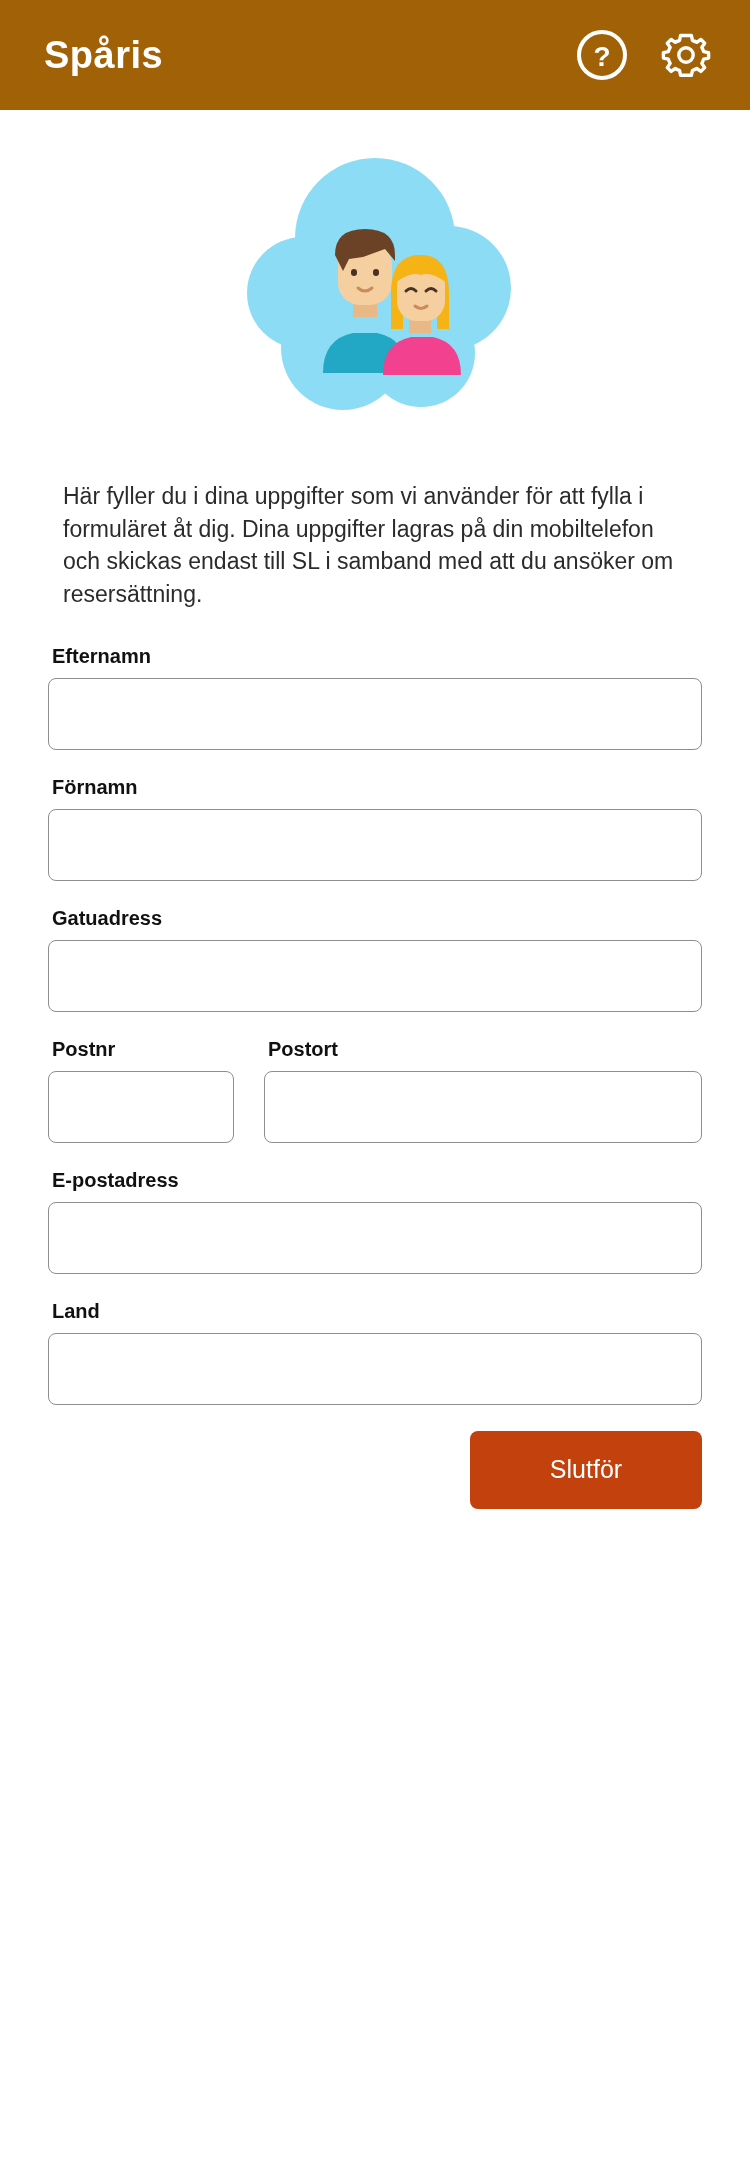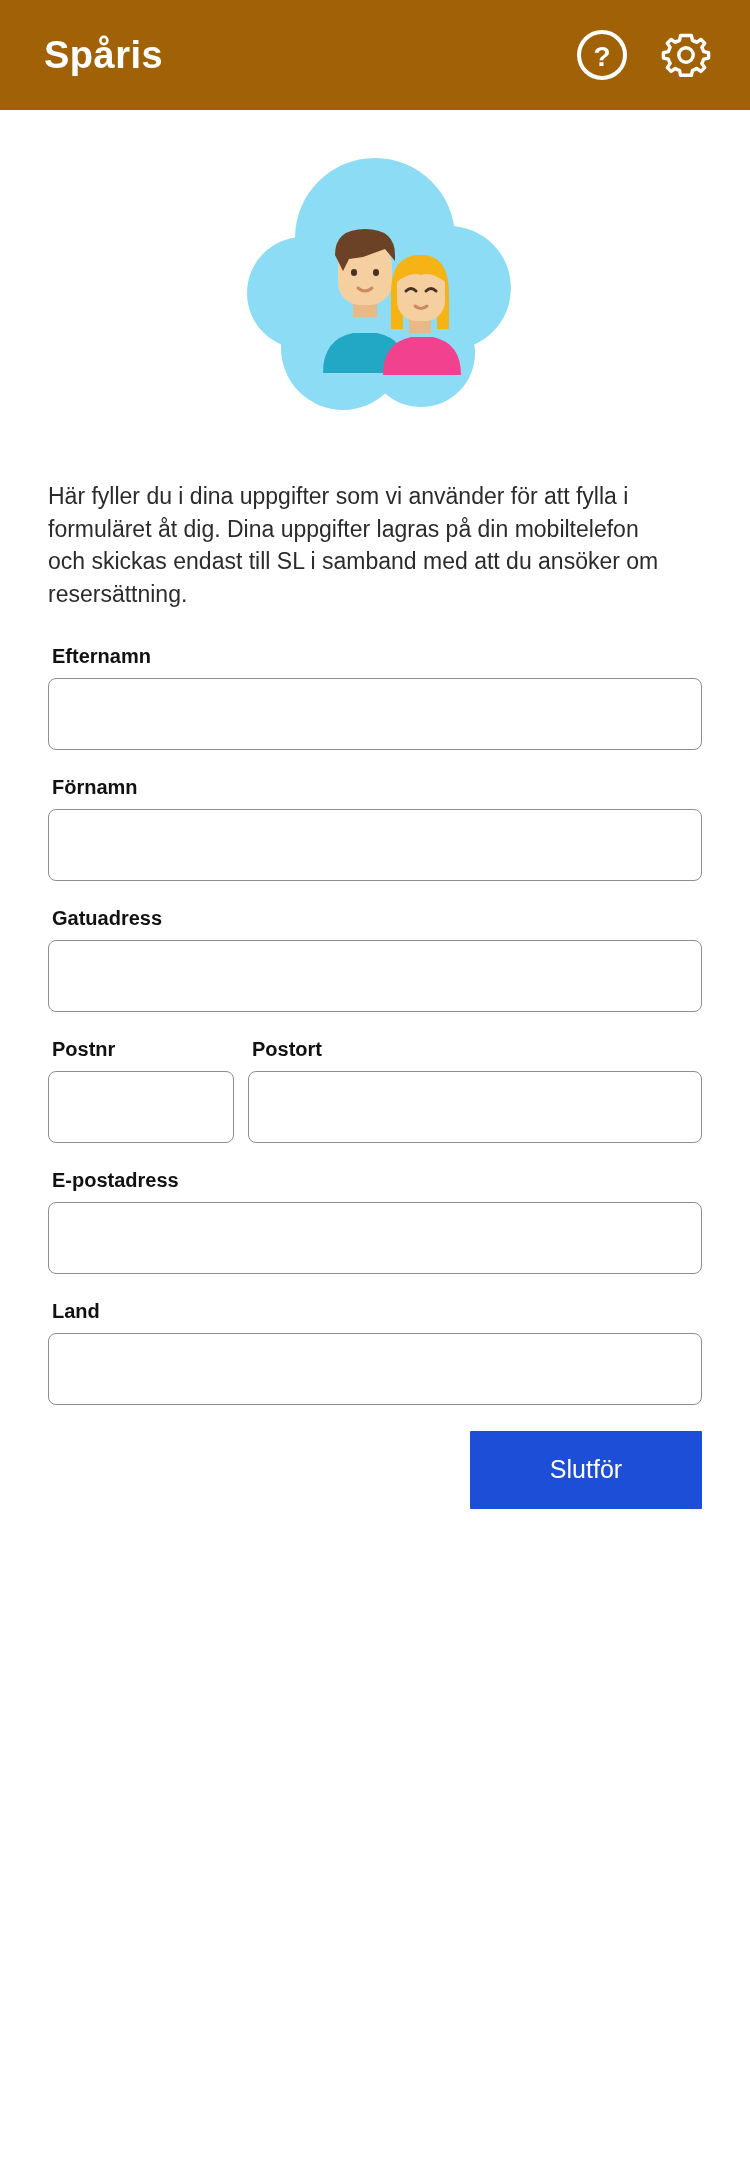--- a/index.html
+++ b/index.html
@@ -58,21 +58,21 @@
     font-size: 31px;
     font-weight: 700;
     color: #191919;
     margin: 18px 0 0 0;
     letter-spacing: -0.2px;
   }
   .page-desc {
     font-size: 23px;
     line-height: 1.42;
     color: #2b2b2b;
-    margin: 22px 0 0 0;
+    margin: 22px 0 0 15px;
     max-width: 620px;
   }
 
   
   .form {
     margin-top: 34px;
   }
   .field {
     margin-bottom: 26px;
   }
@@ -91,37 +91,37 @@
     background: #ffffff;
     font-size: 22px;
     font-family: "Liberation Sans", sans-serif;
     color: #111111;
     padding: 0 16px;
     outline: none;
   }
 
   .row {
     display: flex;
-    gap: 14px;
+    gap: 30px;
   }
   .col-postnr { width: 186px; flex: none; }
   .col-postort { flex: 1; }
 
   .submit-row {
     display: flex;
     justify-content: flex-end;
     margin-top: 18px;
   }
   .submit-btn {
     min-width: 232px;
     height: 78px;
-    background: #1d4ed8;
+    background: #c2410c;
     color: #ffffff;
     border: none;
-    border-radius: 1px;
+    border-radius: 8px;
     font-size: 25px;
     font-family: "Liberation Sans", sans-serif;
     font-weight: 400;
     cursor: pointer;
   }
 </style>
 </head>
 <body>
 
 <div class="appbar">

